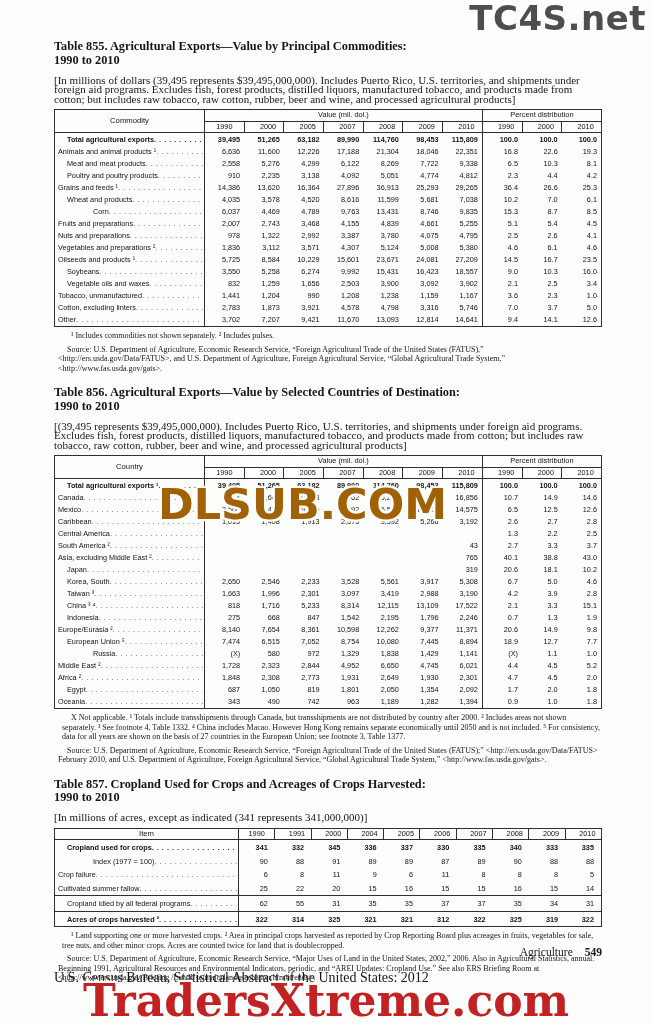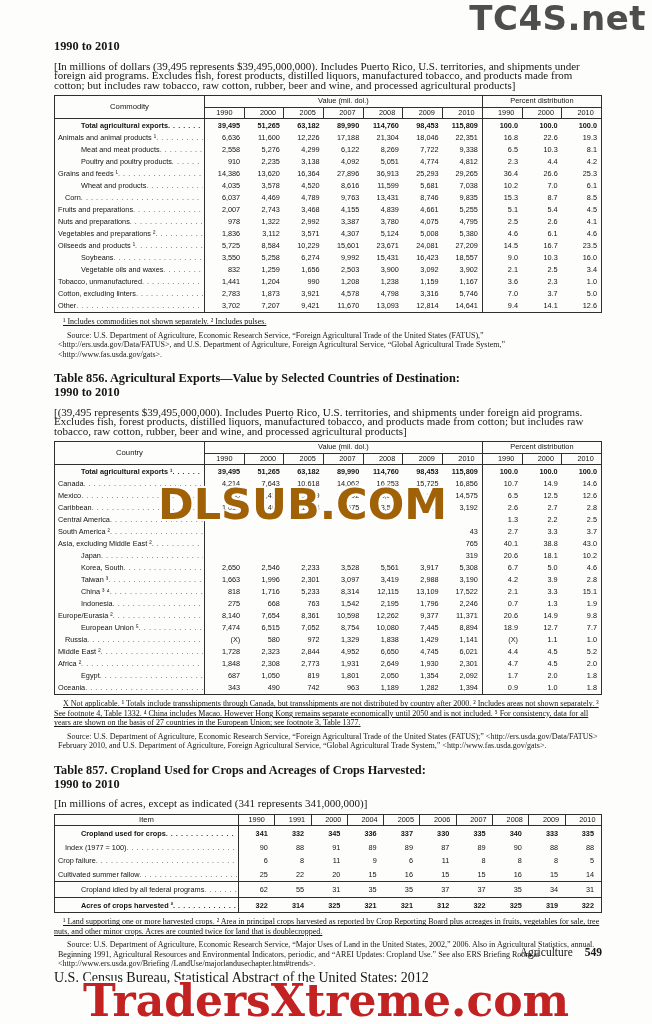--- a/index.html
+++ b/index.html
@@ -2,39 +2,39 @@
 <html><head>
 <meta charset="utf-8">
 <style>
   html,body{margin:0;padding:0;}
   body{width:652px;height:1024px;position:relative;background:#fdfdfb;color:#161616;
        font-family:"Liberation Serif",serif;overflow:hidden;}
   .content{position:absolute;left:54px;top:40px;width:548px;}
   .sec{margin-bottom:13px;}
   .tbl-title{font-weight:bold;font-size:12.3px;line-height:13.8px;margin-bottom:6px;}
   .intro{font-size:11px;line-height:9.5px;margin:8px 0 5px 0;}
-  .fn{font-size:8px;line-height:9.5px;text-indent:9px;margin:4px 0 1px 0;text-decoration:underline;}
+  .fn{font-size:8px;line-height:9.5px;text-indent:9px;margin:4px 0 1px 8px;}
   .src{font-size:8px;line-height:9.5px;text-indent:9px;margin:4px;}
 
   table.data{width:100%;border-collapse:collapse;table-layout:fixed;
     font-family:"Liberation Sans",sans-serif;font-size:7.3px;color:#131313;
     border:1px solid #2f2f2f;margin-top:2px;}
   col.c-stub{width:150px;}
   #t857 col.c-stub{width:184px;}
   table.data th{font-weight:normal;text-align:center;line-height:10.5px;padding:0;}
   th.stub-h{border-right:1px solid #2f2f2f;font-size:7.7px;vertical-align:middle;}
   th.grp{border-bottom:1px solid #2f2f2f;font-size:7.4px;padding-top:2px;}
   th.grp + th.grp{border-left:1px solid #2f2f2f;}
   th.yr{padding:1.5px 0 2px 0;}
   th.yr + th.yr{border-left:1px solid #2f2f2f;padding-left:8px;}
   tbody tr:first-child td{border-top:1px solid #2f2f2f;padding-top:2px;}
   td.stub{border-right:1px solid #2f2f2f;overflow:hidden;}
   .stubwrap{display:flex;align-items:baseline;line-height:10px;}
   #t857 .stubwrap{line-height:11.5px;}
-  .ind0{padding-left:2px;}.ind1{padding-left:25px;}.ind2{padding-left:9px;}
+  .ind0{padding-left:2px;}.ind1{padding-left:11px;}.ind2{padding-left:37px;}
   .lbl{white-space:nowrap;}
   .dots{flex:1;overflow:hidden;white-space:nowrap;color:#333;}
   .dots::before{content:" . . . . . . . . . . . . . . . . . . . . . . . . . . . . . . . . . . . . . . . . . . . . . . . .";letter-spacing:.5px;}
   td.num{text-align:right;padding-right:4px;line-height:10px;}
   #t857 td.num{line-height:11.5px;padding-right:7px;}
   td.grp-start{border-left:1px solid #2f2f2f;}
   tr.b td{font-weight:bold;}
   tr.rule td{border-top:1px solid #2f2f2f;padding-top:2px;padding-bottom:1px;}
 
   .page-footer{position:absolute;left:54px;width:548px;top:946px;}
@@ -54,20 +54,21 @@
 </style>
 </head>
 <body>
 
 <div class="wm wm-top">TC4S.net</div>
 
 <div class="content">
 
   <section class="sec">
     <div class="tbl-title">
+      <div>Table 855. Agricultural Exports—Value by Principal Commodities:</div>
       <div>1990 to 2010</div>
     </div>
     <p class="intro">[In millions of dollars (39,495 represents $39,495,000,000). Includes Puerto Rico, U.S. territories, and shipments under foreign aid programs. Excludes fish, forest products, distilled liquors, manufactured tobacco, and products made from cotton; but includes raw tobacco, raw cotton, rubber, beer and wine, and processed agricultural products]</p>
     <table class="data" id="t855">
       <colgroup>
           <col class="c-stub">
           <col span="10">
         </colgroup>
       <thead>
           <tr>
@@ -614,21 +615,21 @@
           </tr>
           <tr>
             <td class="stub">
               <div class="stubwrap ind1">
                 <span class="lbl">Indonesia</span>
                 <span class="dots"></span>
               </div>
             </td>
             <td class="num">275</td>
             <td class="num">668</td>
-            <td class="num">763</td>
+            <td class="num">847</td>
             <td class="num">1,542</td>
             <td class="num">2,195</td>
             <td class="num">1,796</td>
             <td class="num">2,246</td>
             <td class="num grp-start">0.7</td>
             <td class="num">1.3</td>
             <td class="num">1.9</td>
           </tr>
           <tr>
             <td class="stub">

